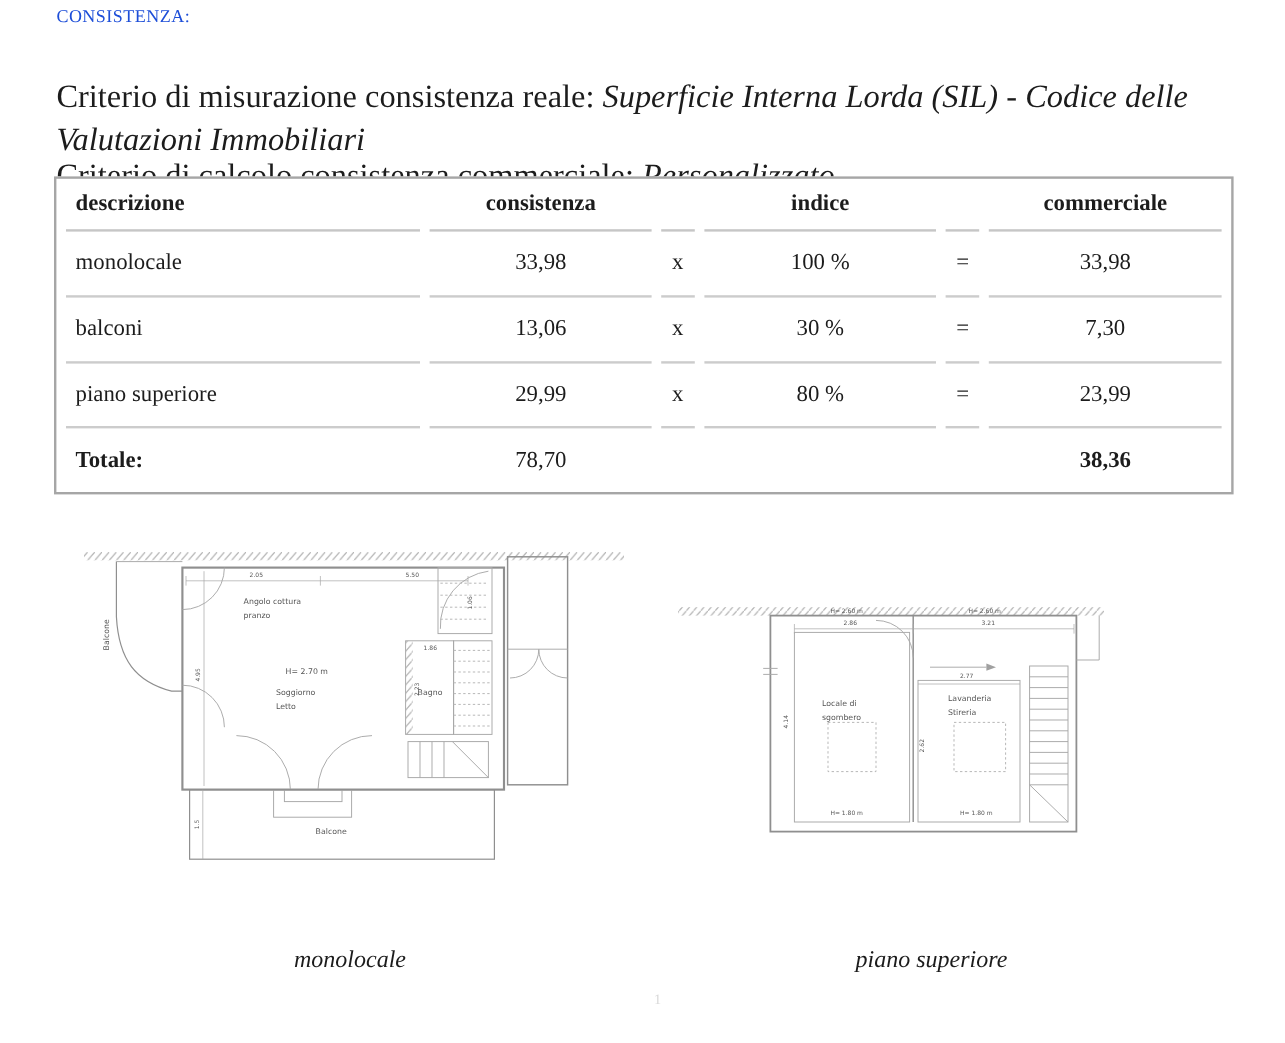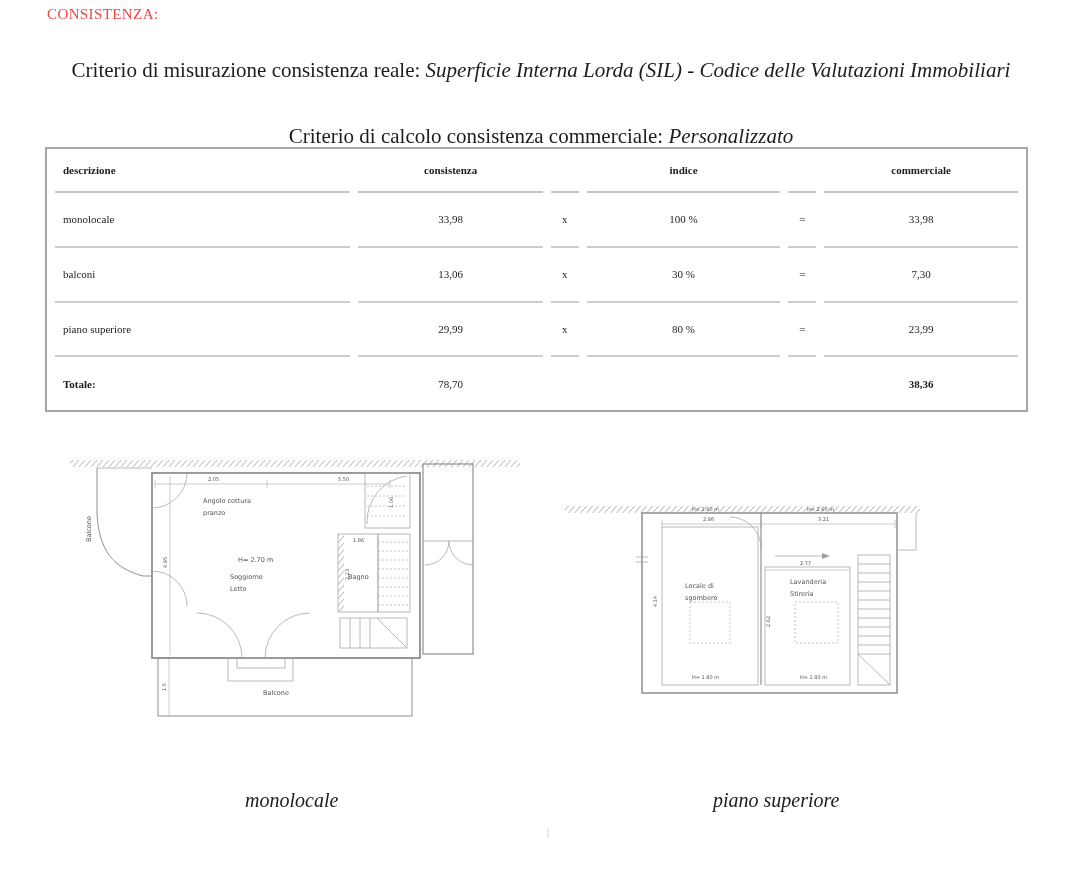--- a/index.html
+++ b/index.html
@@ -2,34 +2,34 @@
 <html><head>
 <meta charset="utf-8">
 <style>
   html,body{margin:0;padding:0;background:#ffffff;}
   #page{
     position:relative;width:1071px;height:869px;background:#ffffff;
     font-family:"Liberation Serif",serif;color:#1c1c1c;overflow:hidden;
   }
   .kicker{
     position:absolute;left:47px;top:6px;font-size:15px;letter-spacing:.4px;
-    color:#ef4444;
-  }
-  .crit{position:absolute;left:47px;width:988px;font-size:21px;line-height:1.32;text-align:center;}
+    color:#1d4ed8;
+  }
+  .crit{position:absolute;left:47px;width:988px;font-size:27px;line-height:1.32;}
   .crit .it{font-style:italic;}
   #crit1{top:36px;}
   #crit2{top:102px;}
 
   .tablewrap{
     position:absolute;left:45px;top:147px;width:983px;height:265px;
     border:2px solid #a6a6a6;background:#fff;box-sizing:border-box;
   }
   table.consistenza{
     width:100%;height:100%;border-collapse:separate;border-spacing:8px 0;
-    table-layout:fixed;font-size:11px;
+    table-layout:fixed;font-size:19px;
   }
   table.consistenza th{
     font-weight:bold;height:40px;vertical-align:middle;
     border-bottom:2px solid #c6c6c6;
   }
   table.consistenza th.left, table.consistenza td.left{text-align:left;padding-left:8px;}
   table.consistenza td{
     text-align:center;height:44px;vertical-align:middle;border-bottom:2px solid #cccccc;
   }
   table.consistenza tr.total td{border-bottom:none;font-weight:bold;}

